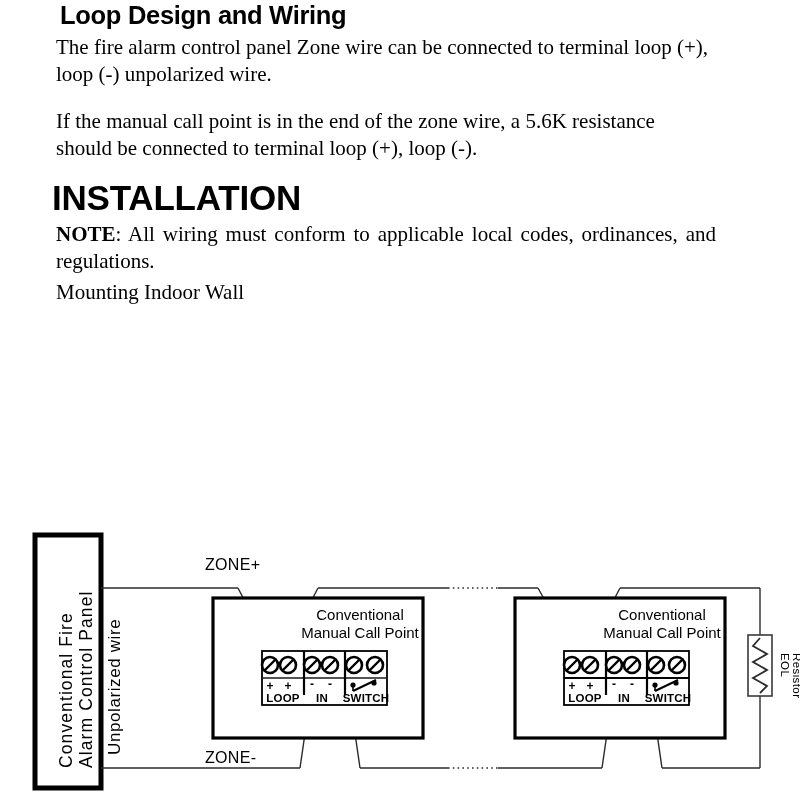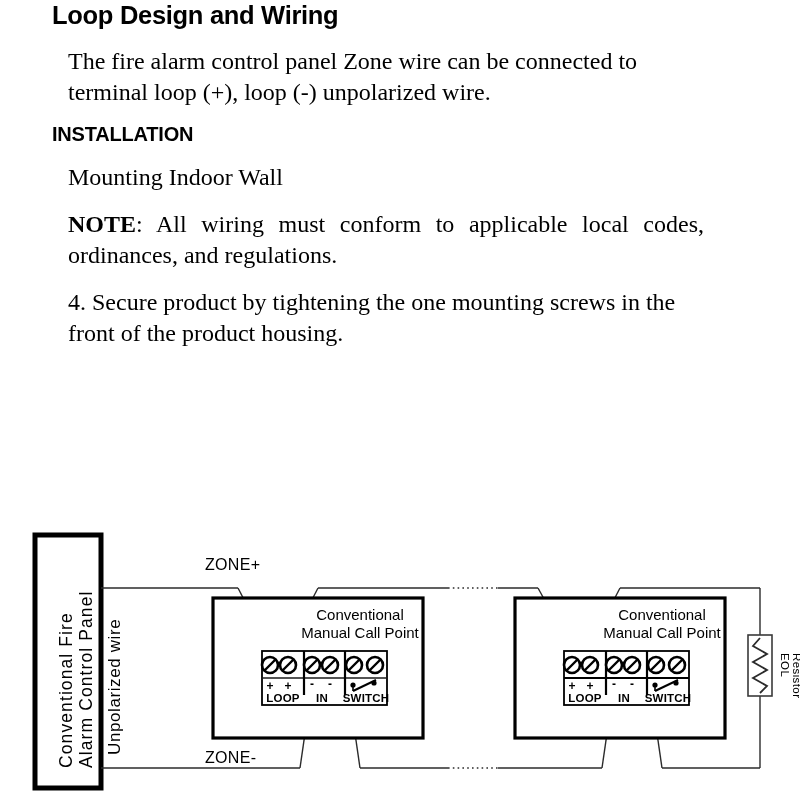--- a/index.html
+++ b/index.html
@@ -26,36 +26,36 @@
     position: absolute;
     left: 52px;
     top: 2px;
     width: 668px;
   }
   h1.section-heading {
     font-family: "Liberation Sans", "DejaVu Sans", sans-serif;
     font-weight: bold;
     font-size: 25.5px;
     line-height: 1.08;
-    margin: 0 0 1px 0;
+    margin: 0 0 1px 8px;
     letter-spacing: -0.3px;
   }
   h2.section-heading2 {
     font-family: "Liberation Sans", "DejaVu Sans", sans-serif;
     font-weight: bold;
-    font-size: 20px;
+    font-size: 35px;
     line-height: 1.08;
     margin: 16px 0 0px 0;
     letter-spacing: -0.2px;
   }
   p.body {
     font-family: "Liberation Serif", "DejaVu Serif", serif;
-    font-size: 24px;
+    font-size: 21px;
     line-height: 1.30;
-    margin: 16px;
+    margin: 4px;
   }
   p.justified {
     text-align: justify;
   }
   p.gap-before {
     margin-top: 20px;
   }
   b.note-label {
     font-weight: bold;
   }
@@ -160,28 +160,28 @@
 <body>
 
 <div class="page">
 
   <div class="text-col">
 
     <h1 class="section-heading">Loop Design and Wiring</h1>
 
     <p class="body">The fire alarm control panel Zone wire can be connected to terminal loop (+), loop (-) unpolarized wire.</p>
 
+    <p class="body gap-before">If the manual call point is in the end of the zone wire, a 5.6K resistance should be connected to terminal loop (+), loop (-).</p>
 
     <h2 class="section-heading2">INSTALLATION</h2>
 
+    <p class="body justified"><b class="note-label">NOTE</b><span>: All wiring must conform to applicable local codes, ordinances, and regulations.</span></p>
+
     <p class="body">Mounting Indoor Wall</p>
 
-    <p class="body justified"><b class="note-label">NOTE</b><span>: All wiring must conform to applicable local codes, ordinances, and regulations.</span></p>
-
-    <p class="body">4. Secure product by tightening the one mounting screws in the front of the product housing.</p>
 
   </div>
 
   <div class="diagram-wrap">
     <svg class="diagram" width="800" height="280" viewBox="0 0 800 280" xmlns="http://www.w3.org/2000/svg">
 
       <rect class="dg-box-thick" x="35" y="15" width="66" height="253"></rect>
       <text class="dg-label panel-label" x="72" y="248" transform="rotate(-90 72 248)" text-anchor="start">Conventional Fire</text>
       <text class="dg-label panel-label" x="92" y="248" transform="rotate(-90 92 248)" text-anchor="start">Alarm Control Panel</text>
 

